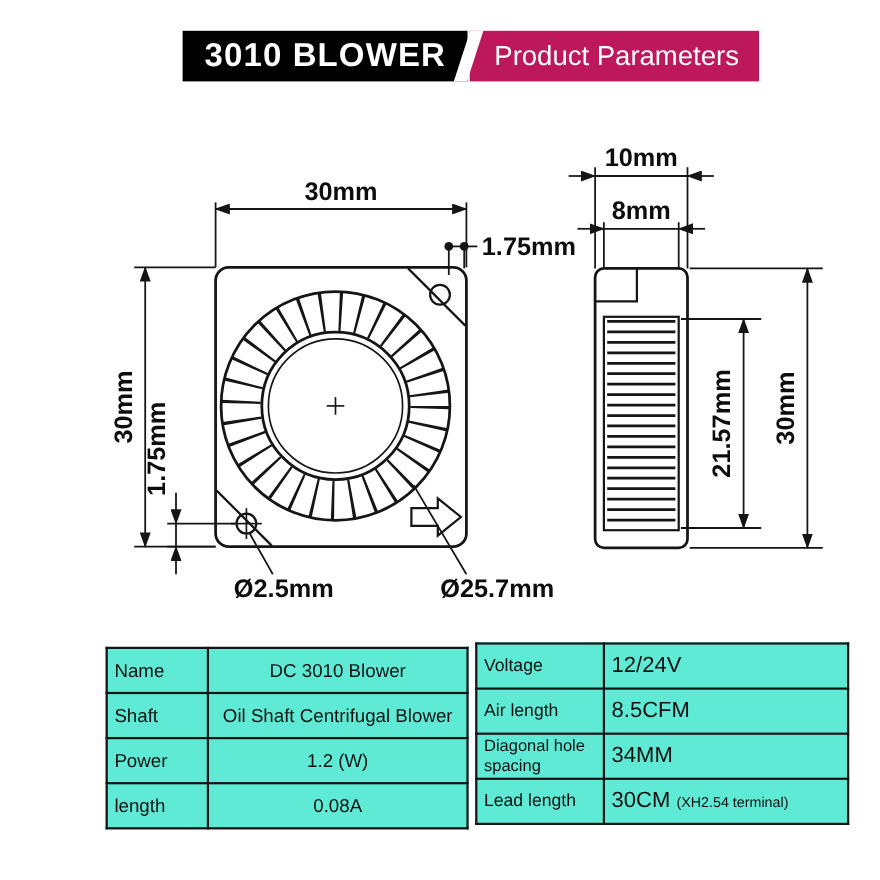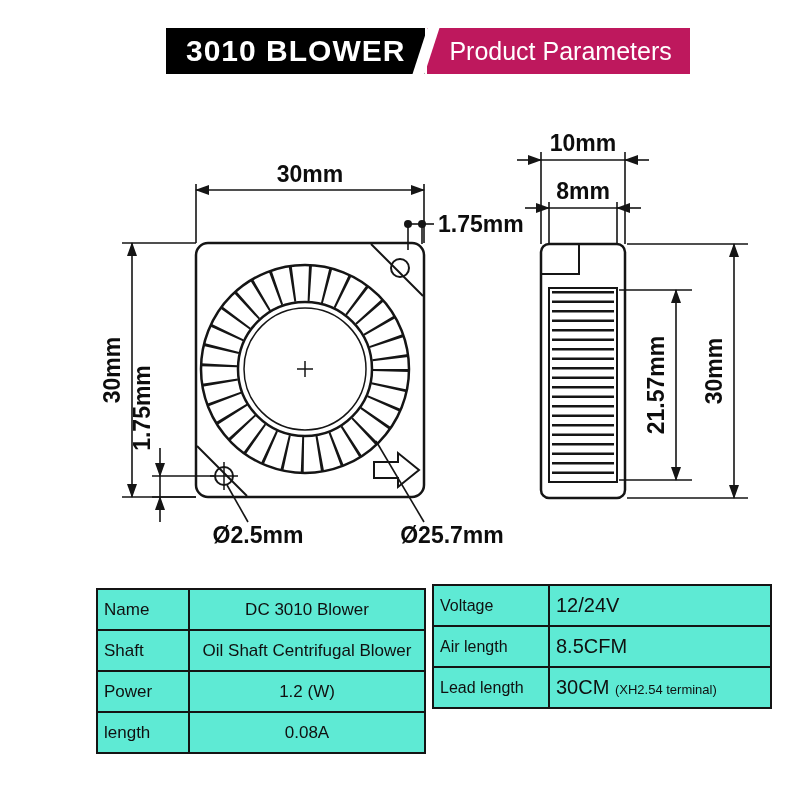--- a/index.html
+++ b/index.html
@@ -194,20 +194,24 @@
   <tbody>
       <tr>
     <td class="lbl">Voltage</td>
     <td class="val">12/24V</td>
   </tr>
   <tr>
     <td class="lbl">Air length</td>
     <td class="val">8.5CFM</td>
   </tr>
   <tr>
+    <td class="lbl small">Diagonal hole spacing</td>
+    <td class="val">34MM</td>
+  </tr>
+  <tr>
     <td class="lbl">Lead length</td>
     <td class="val">
       <span>30CM</span>
       <span class="note">(XH2.54 terminal)</span>
     </td>
   </tr>
 </tbody>
   </table>
 
 </body></html>

